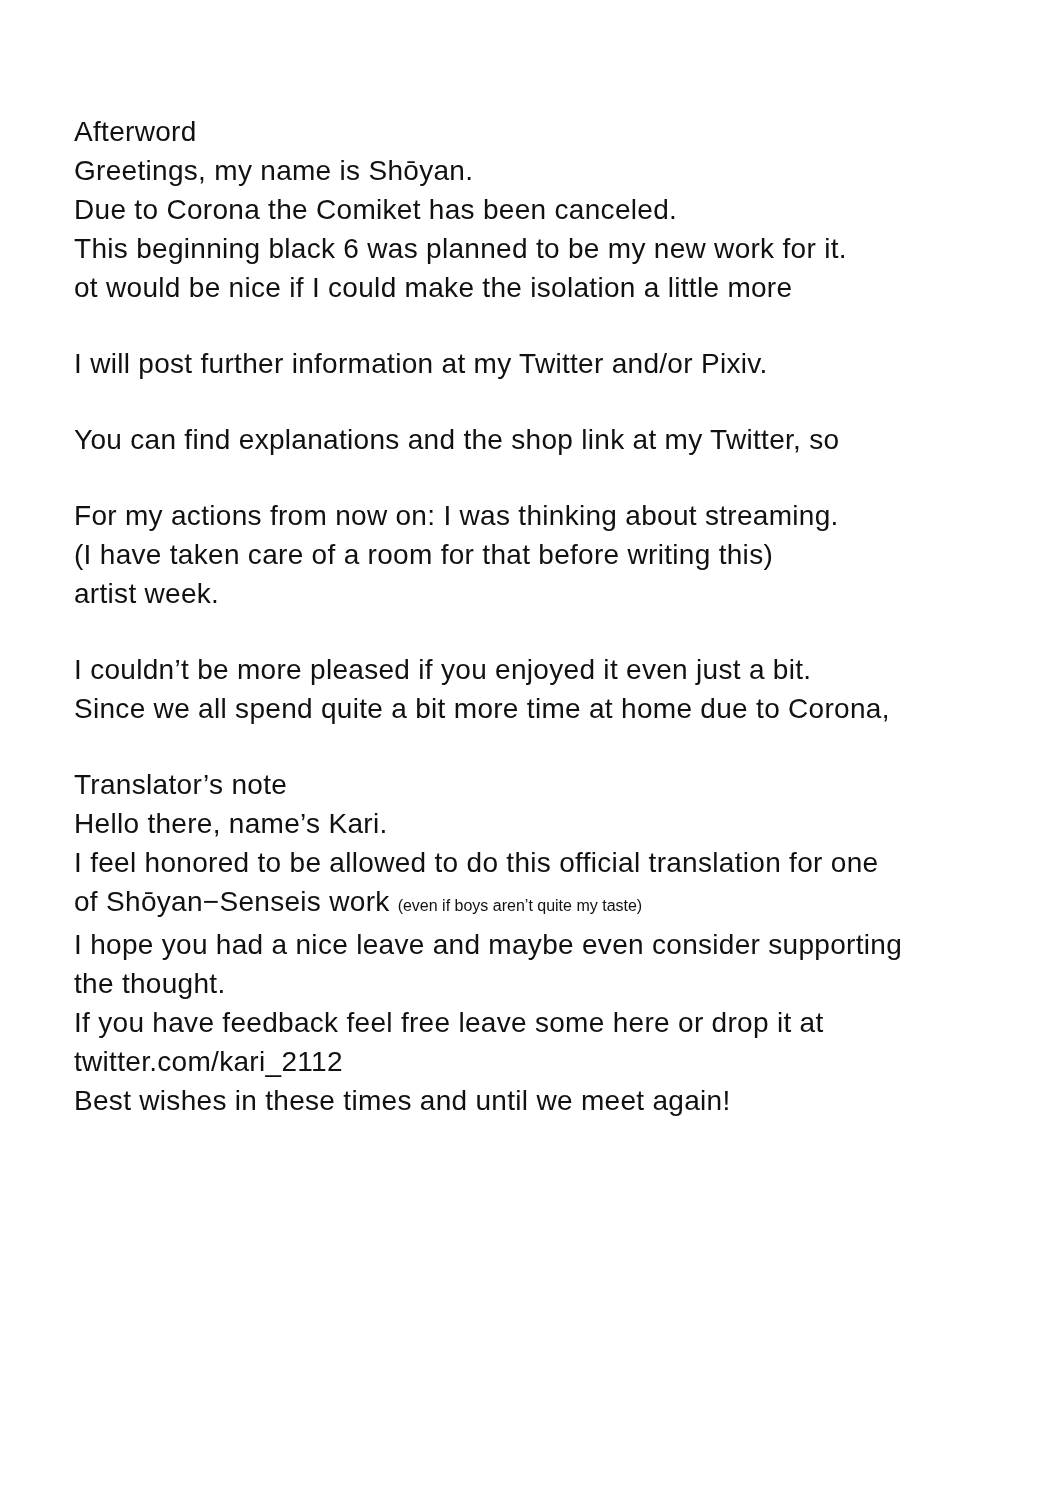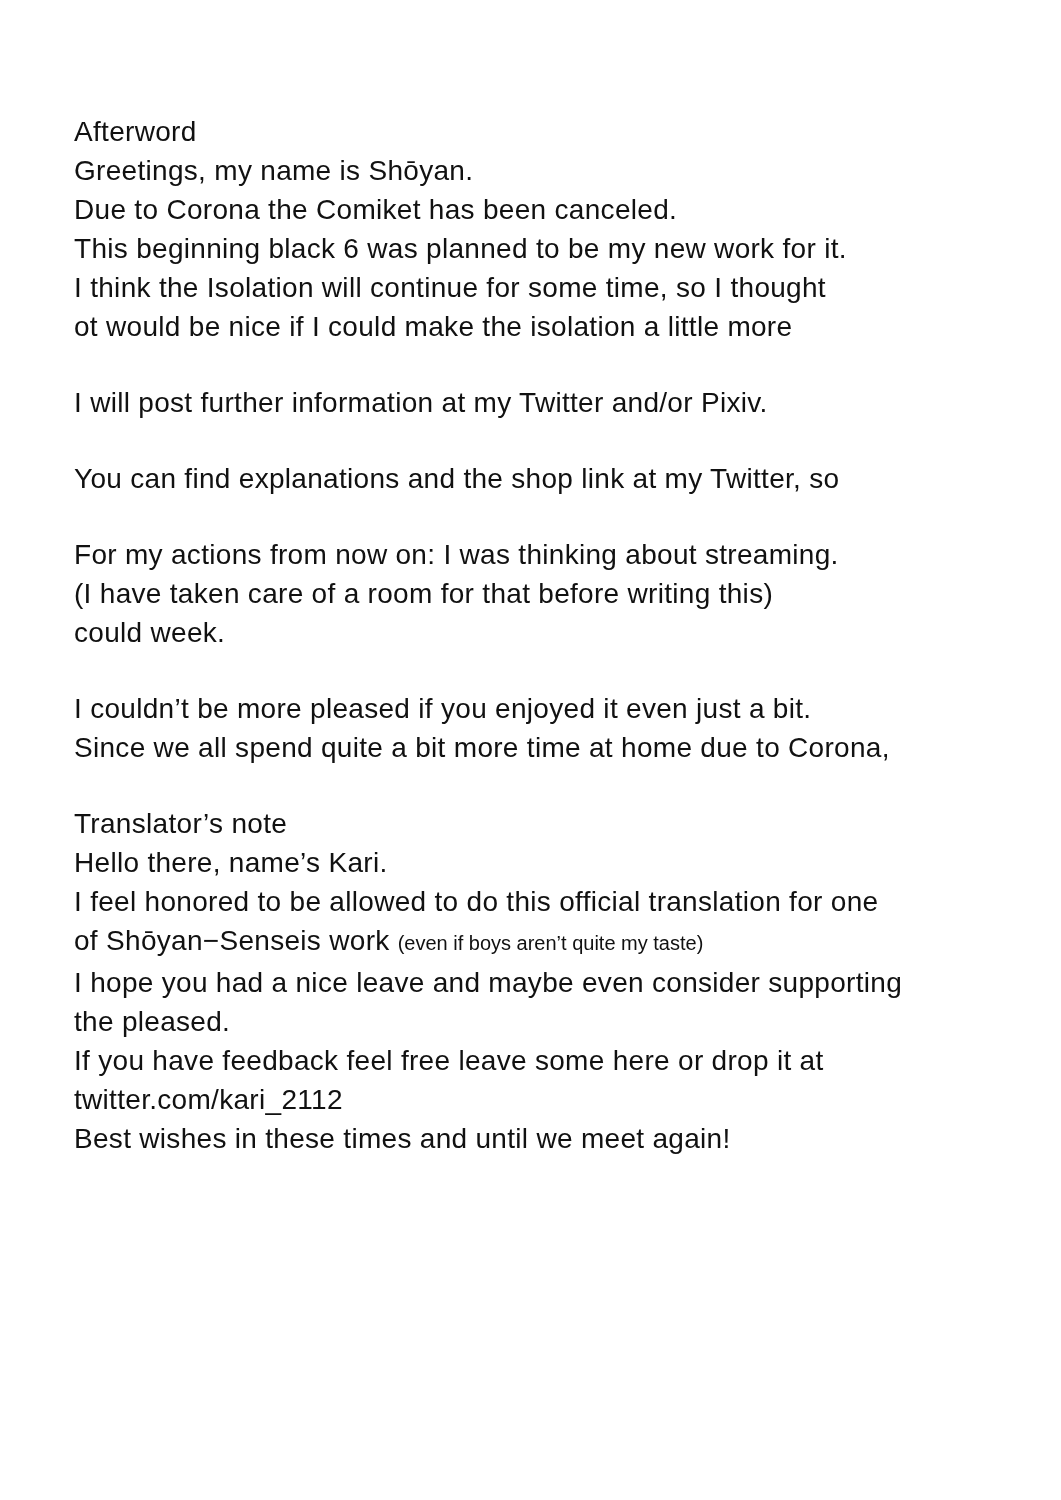--- a/index.html
+++ b/index.html
@@ -28,64 +28,63 @@
   .para {
     margin: 0 0 37px 0;
   }
   .para:last-child {
     margin-bottom: 0;
   }
   .line {
     white-space: pre;
   }
   .aside-small {
-    font-size: 20px;
+    font-size: 16px;
     letter-spacing: 0px;
   }
 </style>
 </head>
 <body>
 
 <div class="page">
   <div class="text-block">
 
     <div class="para">
       <div class="line">Afterword</div>
       <div class="line">Greetings, my name is Shōyan.</div>
       <div class="line">Due to Corona the Comiket has been canceled.</div>
       <div class="line">This beginning black 6 was planned to be my new work for it.</div>
-      <div class="line">I think the Isolation will continue for some time, so I thought</div>
       <div class="line">ot would be nice if I could make the isolation a little more</div>
     </div>
 
     <div class="para">
       <div class="line">I will post further information at my Twitter and/or Pixiv.</div>
     </div>
 
     <div class="para">
       <div class="line">You can find explanations and the shop link at my Twitter, so</div>
     </div>
 
     <div class="para">
       <div class="line">For my actions from now on: I was thinking about streaming.</div>
       <div class="line">(I have taken care of a room for that before writing this)</div>
-      <div class="line">could week.</div>
+      <div class="line">artist week.</div>
     </div>
 
     <div class="para">
       <div class="line">I couldn’t be more pleased if you enjoyed it even just a bit.</div>
       <div class="line">Since we all spend quite a bit more time at home due to Corona,</div>
     </div>
 
     <div class="para">
       <div class="line">Translator’s note</div>
       <div class="line">Hello there, name’s Kari.</div>
       <div class="line">I feel honored to be allowed to do this official translation for one</div>
       <div class="line"><span>of Shōyan−Senseis work </span><span class="aside-small">(even if boys aren’t quite my taste)</span></div>
       <div class="line">I hope you had a nice leave and maybe even consider supporting</div>
-      <div class="line">the pleased.</div>
+      <div class="line">the thought.</div>
       <div class="line">If you have feedback feel free leave some here or drop it at</div>
       <div class="line">twitter.com/kari_2112</div>
       <div class="line">Best wishes in these times and until we meet again!</div>
     </div>
 
   </div>
 </div>
 
 </body></html>

